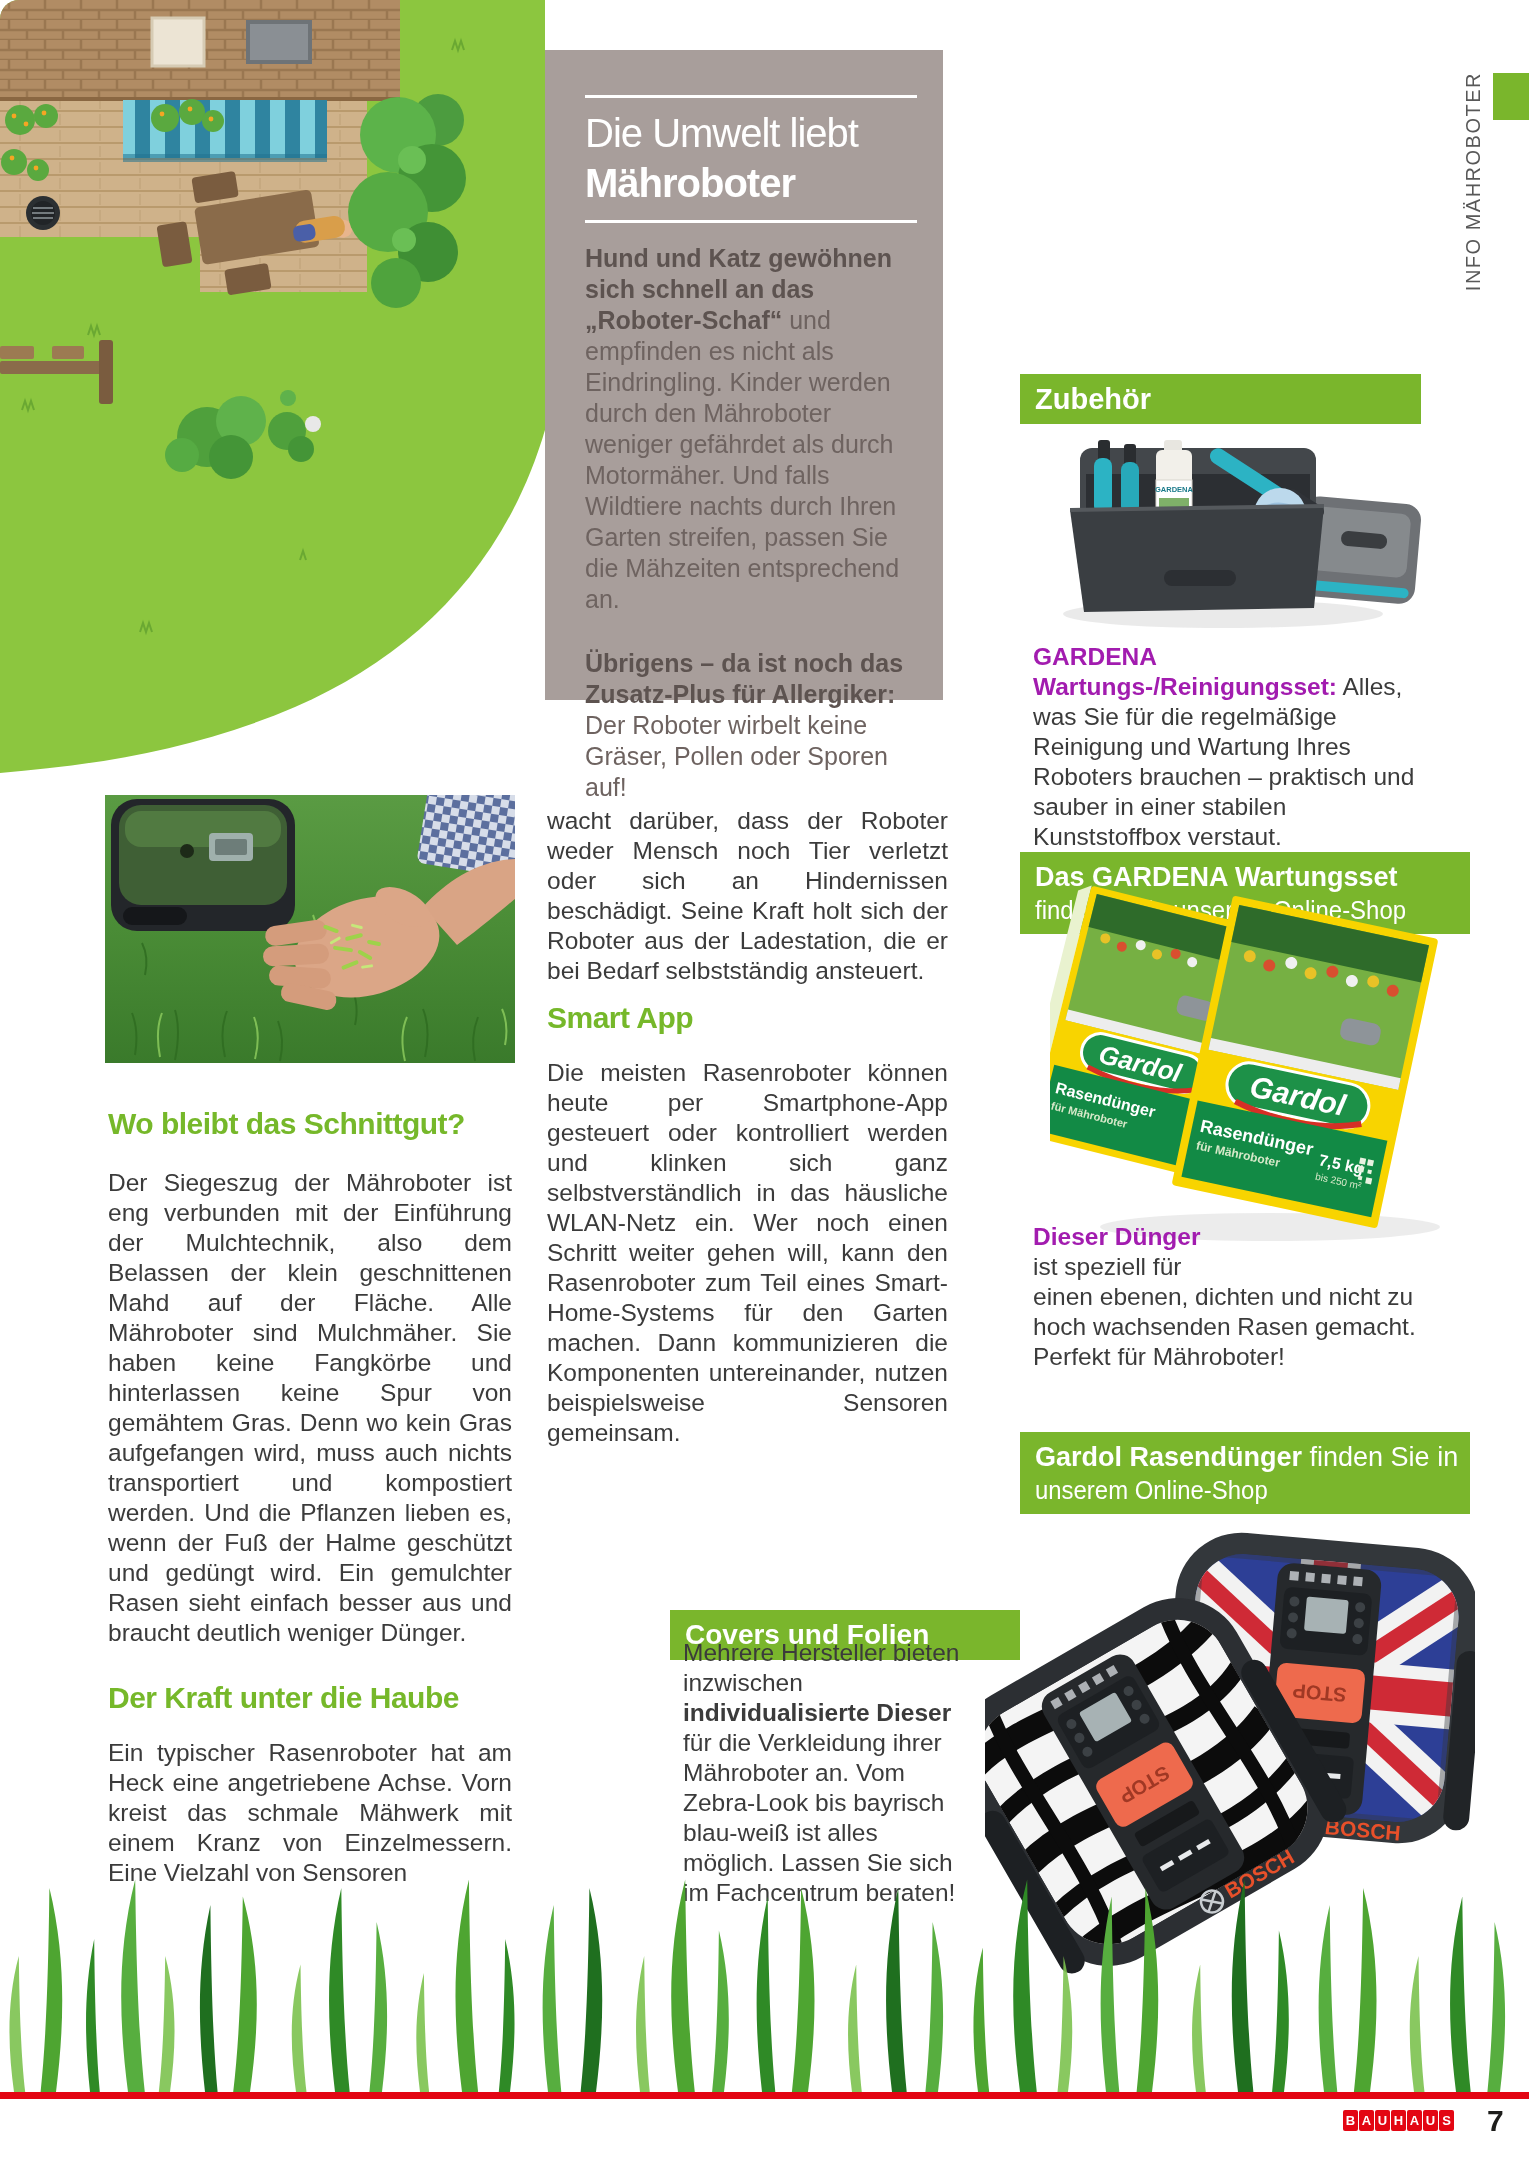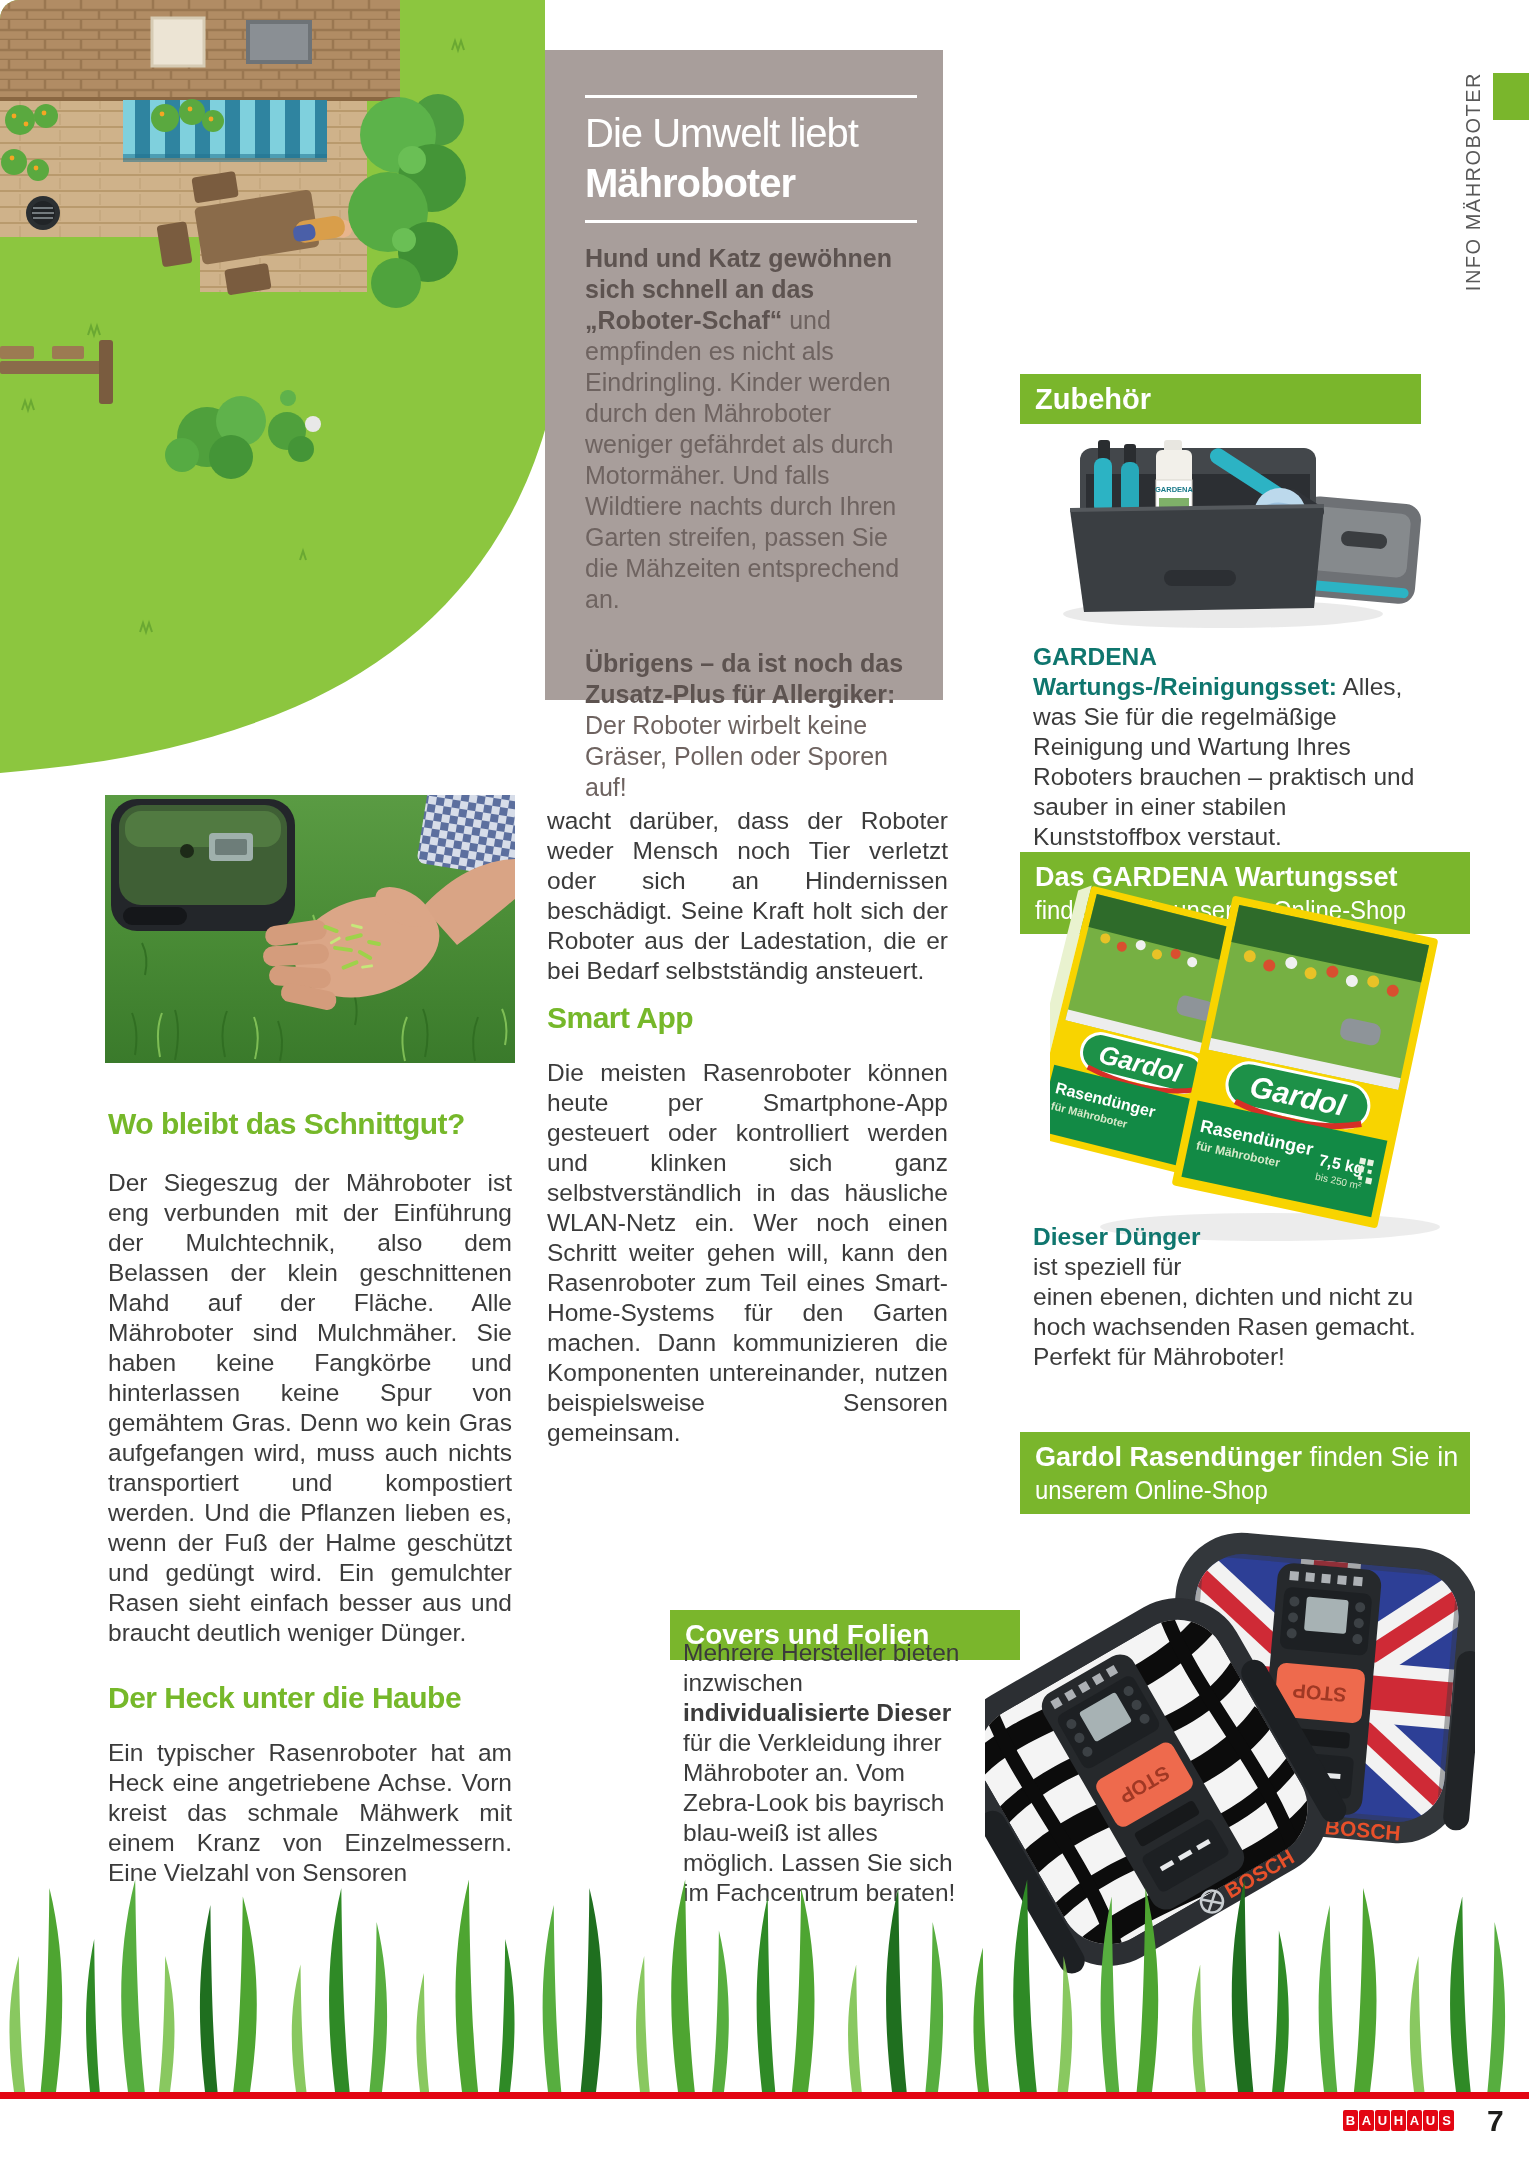--- a/index.html
+++ b/index.html
@@ -40,21 +40,21 @@
   .banner-two .l1{font-size:27px;font-weight:bold;line-height:34px;white-space:nowrap;}
   .banner-two .l2{font-size:26px;line-height:32px;white-space:nowrap;display:inline-block;
                   transform:scaleX(0.92);transform-origin:left center;}
   .banner-two .l1 .reg{font-weight:normal;}
   .banner1{top:808px;}
   .banner2{top:1388px;}
   .covers-text{position:absolute;left:683px;top:1638px;width:292px;}
   .right-text{position:absolute;left:1033px;width:390px;text-align:left;}
   .gardena-text{top:642px;}
   .duenger-text{top:1222px;}
-  .right-text b{color:#0f766e;}
+  .right-text b{color:#a21caf;}
   
   .red-line{position:absolute;left:0;top:2092px;width:1529px;height:7px;background:#e30613;}
   .bauhaus{position:absolute;left:1343px;top:2110px;display:flex;gap:1px;}
   .bauhaus .tile{width:15px;height:21px;background:#e30613;color:#fff;font-size:13px;font-weight:bold;
                  display:flex;align-items:center;justify-content:center;border-radius:2px;}
   .page-num{position:absolute;left:1487px;top:2104px;font-size:30px;font-weight:bold;color:#1d1d1b;}
   svg text{font-family:"Liberation Sans",sans-serif;}
 </style>
 </head>
 <body>
@@ -244,21 +244,21 @@
         <rect x="224" y="144" width="12" height="3" rx="1.5" transform="rotate(-30 230 145)"></rect>
         <rect x="246" y="130" width="12" height="3" rx="1.5" transform="rotate(14 252 131)"></rect>
         <rect x="256" y="170" width="12" height="3" rx="1.5" transform="rotate(-8 262 171)"></rect>
       </g>
     </g>
   </svg>
 
   <div class="col-left">
     <h2 class="green-h">Wo bleibt das Schnittgut?</h2>
     <p class="body-text p1">Der Siegeszug der Mähroboter ist eng verbunden mit der Einführung der Mulchtechnik, also dem Belassen der klein geschnittenen Mahd auf der Fläche. Alle Mähroboter sind Mulchmäher. Sie haben keine Fangkörbe und hinterlassen keine Spur von gemähtem Gras. Denn wo kein Gras aufgefangen wird, muss auch nichts transportiert und kompostiert werden. Und die Pflanzen lieben es, wenn der Fuß der Halme geschützt und gedüngt wird. Ein gemulchter Rasen sieht einfach besser aus und braucht deutlich weniger Dünger.</p>
-    <h2 class="green-h h2">Der Heck unter die Haube</h2>
+    <h2 class="green-h h2">Der Kraft unter die Haube</h2>
     <p class="body-text p2">Ein typischer Rasenroboter hat am Heck eine angetriebene Achse. Vorn kreist das schmale Mähwerk mit einem Kranz von Einzelmessern. Eine Vielzahl von Sensoren</p>
   </div>
 
   <div class="col-mid">
     <p class="body-text">wacht darüber, dass der Roboter weder Mensch noch Tier verletzt oder sich an Hindernissen beschädigt. Seine Kraft holt sich der Roboter aus der Ladestation, die er bei Bedarf selbstständig ansteuert.</p>
     <h2 class="green-h h">Smart App</h2>
     <p class="body-text p2">Die meisten Rasenroboter können heute per Smartphone-App gesteuert oder kontrolliert werden und klinken sich ganz selbstverständlich in das häusliche WLAN-Netz ein. Wer noch einen Schritt weiter gehen will, kann den Rasenroboter zum Teil eines Smart-Home-Systems für den Garten machen. Dann kommunizieren die Komponenten untereinander, nutzen beispielsweise Sensoren gemeinsam.</p>
   </div>
 
   <div class="banner banner-single banner-covers">Covers und Folien</div>

